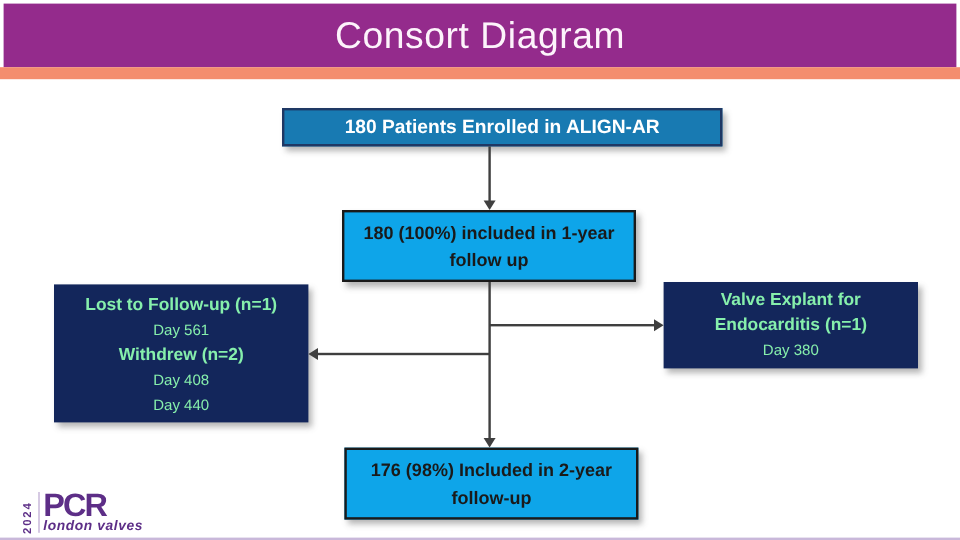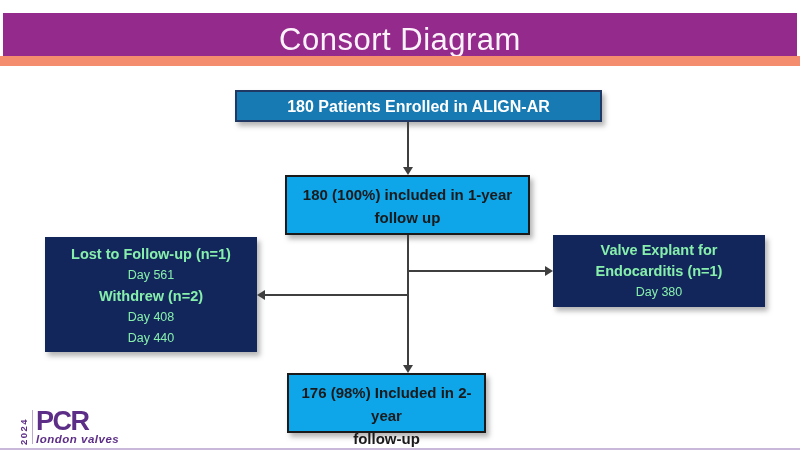--- a/index.html
+++ b/index.html
@@ -17,21 +17,21 @@
   html,body{background:#e9e9e9;}
   .slide{
     position:relative;
     width:800px;height:450px;
     background:#ffffff;
     font-family:"Liberation Sans",sans-serif;
     overflow:hidden;
   }
   
   .header-bar{
-    position:absolute;left:3px;right:3px;top:13px;height:53px;
+    position:absolute;left:3px;right:3px;top:3px;height:53px;
     background:var(--header_bg);
     display:flex;align-items:center;justify-content:center;
   }
   .slide-title{
     color:#FDF3FB;
     font-size:31px;
     font-weight:400;
     letter-spacing:0.5px;
   }
   .header-stripe{
@@ -57,21 +57,21 @@
   .box-navy{
     background:var(--box_navy);
     color:#86efac;
   }
   #box-enrolled{left:235px;top:90px;width:367px;height:32px;
     display:flex;align-items:center;justify-content:center;}
   #box-enrolled .ln-big{font-size:16px;}
   #box-followup1{left:285px;top:175px;width:245px;height:60px;padding-top:6px;}
   #box-lost{left:45px;top:237px;width:212px;height:115px;padding-top:7px;}
   #box-explant{left:553px;top:235px;width:212px;height:72px;padding-top:5px;}
-  #box-followup2{left:287px;top:373px;width:199px;height:60px;padding-top:6px;}
+  #box-followup2{left:287px;top:373px;width:245px;height:60px;padding-top:6px;}
   .ln-big{font-size:14.5px;font-weight:bold;line-height:21px;display:block;}
   .ln-mid{font-size:15px;font-weight:bold;line-height:23px;display:block;}
   .ln-small{font-size:12.5px;font-weight:normal;line-height:21px;display:block;}
   
   .cline{position:absolute;background:var(--connector);}
   .arr{position:absolute;width:0;height:0;}
   .arr-down{border-left:5px solid transparent;border-right:5px solid transparent;
     border-top:8px solid var(--connector);}
   .arr-left{border-top:5px solid transparent;border-bottom:5px solid transparent;
     border-right:8px solid var(--connector);}

